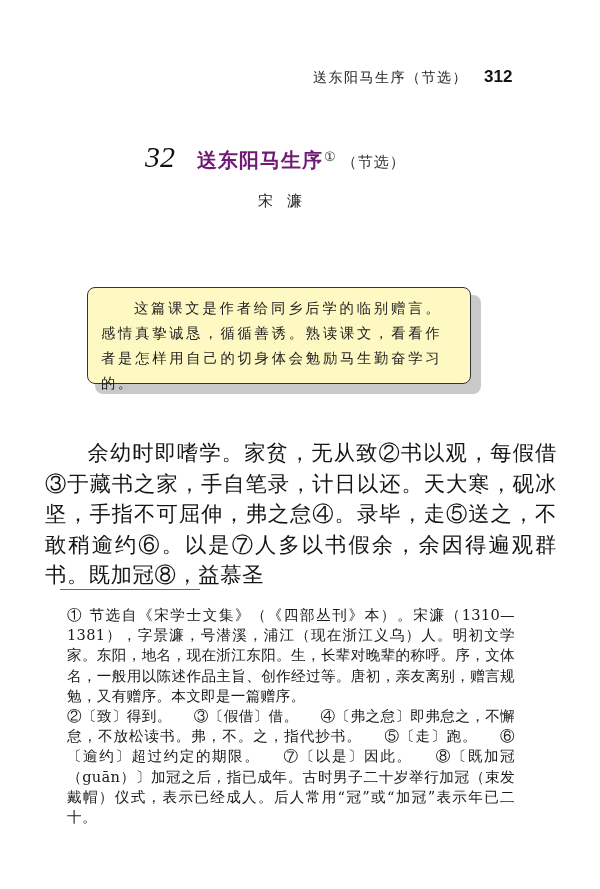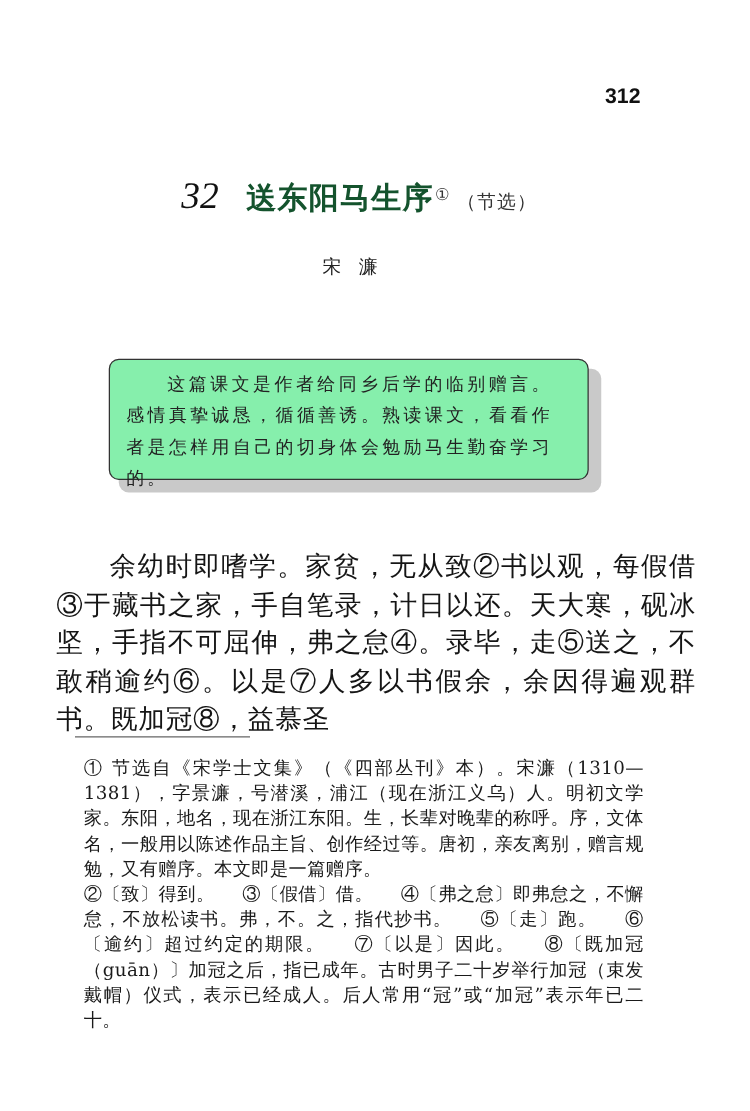--- a/index.html
+++ b/index.html
@@ -20,38 +20,38 @@
     }
     .lesson-title {
       position: absolute; top: 140px; left: 145px; height: 40px; white-space: nowrap;
     }
     .lesson-num {
       font-family: "Liberation Serif", "DejaVu Serif", serif; font-style: italic;
       font-size: 30px; color: #111; vertical-align: baseline;
     }
     .lesson-name {
       font-family: Liberation Mono, monospace; font-weight: bold;
-      font-size: 24px; color: #14532d; margin-left: 22px; letter-spacing: 1px;
+      font-size: 20px; color: #701a75; margin-left: 22px; letter-spacing: 1px;
     }
     .lesson-note-mark { font-size: 13px; vertical-align: super; margin-left: 1px; color: #333; }
     .lesson-sub {
       font-size: 15px; color: #333; margin-left: 6px; letter-spacing: 1px;
       font-family: "DejaVu Serif", serif;
       text-align: right;
     }
     .author {
-      position: absolute; top: 204px; left: 258px; font-size: 15px; letter-spacing: 14px; color: #222;
+      position: absolute; top: 192px; left: 258px; font-size: 15px; letter-spacing: 14px; color: #222;
     }
     .intro-box-shadow {
       position: absolute; left: 95px; top: 295px; width: 386px; height: 99px;
       background: #c9c9c9; border-radius: 8px;
     }
     .intro-box {
       position: absolute; left: 87px; top: 287px; width: 384px; height: 97px;
-      background: #86efac; border: 1.5px solid #333; border-radius: 8px; box-sizing: border-box;
+      background: #fef9c3; border: 1.5px solid #333; border-radius: 8px; box-sizing: border-box;
       padding: 8px 28px 0 13px;
     }
     .intro-box p {
       margin: 0; font-size: 14.3px; line-height: 25px; letter-spacing: 2.4px; color: #222;
       text-indent: 2.3em; text-align: justify;
     }
     .main-text {
       position: absolute; left: 45px; top: 438px; width: 512px;
     }
     .main-text p {
@@ -69,20 +69,21 @@
     .footnotes p {
       margin: 0; font-size: 14.6px; line-height: 20.2px; color: #1a1a1a; text-align: justify;
       letter-spacing: 0.3px;
     }
     .fn-gap { display: inline-block; width: 22px; }
   </style>
 </head>
 <body>
 
 <div class="running-head">
+  <span class="rh-title">送东阳马生序（节选）</span>
   <span class="rh-page">312</span>
 </div>
 
 <div class="lesson-title">
   <span class="lesson-num">32</span><span class="lesson-name">送东阳马生序</span><span class="lesson-note-mark">①</span><span class="lesson-sub">（节选）</span>
 </div>
 
 <div class="author">宋濂</div>
 
 <div class="intro-box-shadow"></div>

